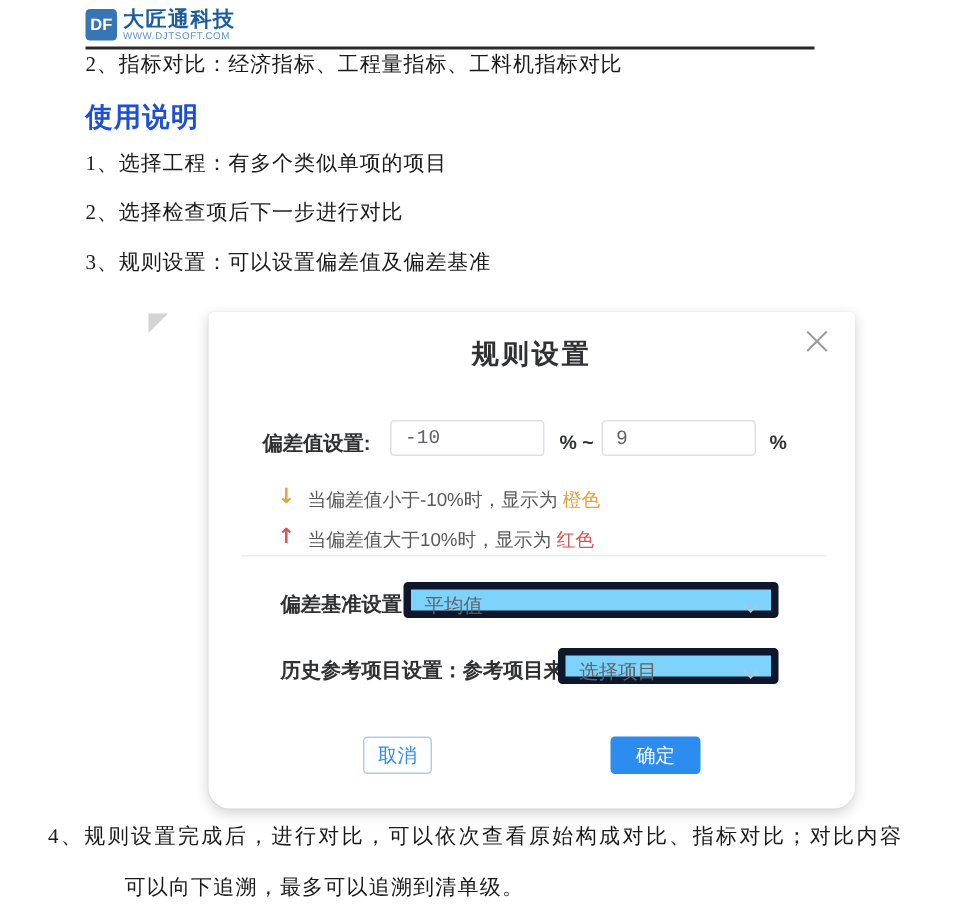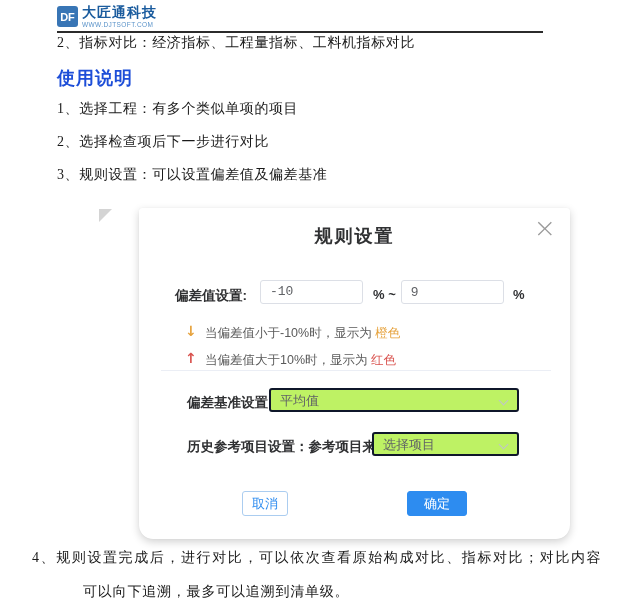--- a/index.html
+++ b/index.html
@@ -49,21 +49,21 @@
         font-size:13px; color:#606266; line-height:22px; padding-left:9px; }
   .pct { position:absolute; font-size:13px; color:#303133; font-weight:700; white-space:nowrap; }
 
   .hint { position:absolute; font-size:12.5px; color:#5a5a5a; white-space:nowrap; }
   .hint-arrow { position:absolute; font-weight:700; font-size:14px; font-family:"DejaVu Sans", sans-serif; }
   .orange { color:#E6A23C; }
   .red { color:#D9534F; }
 
   .dlg-divider { position:absolute; left:22px; top:162px; width:390px; height:1px; background:#ebeef5; }
 
-  .sel { position:absolute; height:24px; border:2px solid #0f172a; border-radius:3px; background:#bef264;
+  .sel { position:absolute; height:24px; border:5px solid #0f172a; border-radius:3px; background:#7dd3fc;
          font-size:13px; color:#606266; line-height:22px; padding-left:9px; }
   .chev { position:absolute; right:10px; top:7px; width:7px; height:7px;
           border-right:1.5px solid #C0C4CC; border-bottom:1.5px solid #C0C4CC; transform:rotate(45deg); }
 
   .btn { position:absolute; height:25px; border-radius:3px; font-size:13px; text-align:center;
          line-height:23px; cursor:pointer; font-family:"Liberation Sans", sans-serif; }
   .btn-cancel { left:103px; top:283px; width:46px; background:#fff; border:1px solid #abcdf0; color:#2D8CF0; }
   .btn-confirm { left:268px; top:283px; width:60px; background:#2D8CF0; border:1px solid #2D8CF0; color:#fff; }
 </style>
 </head>

